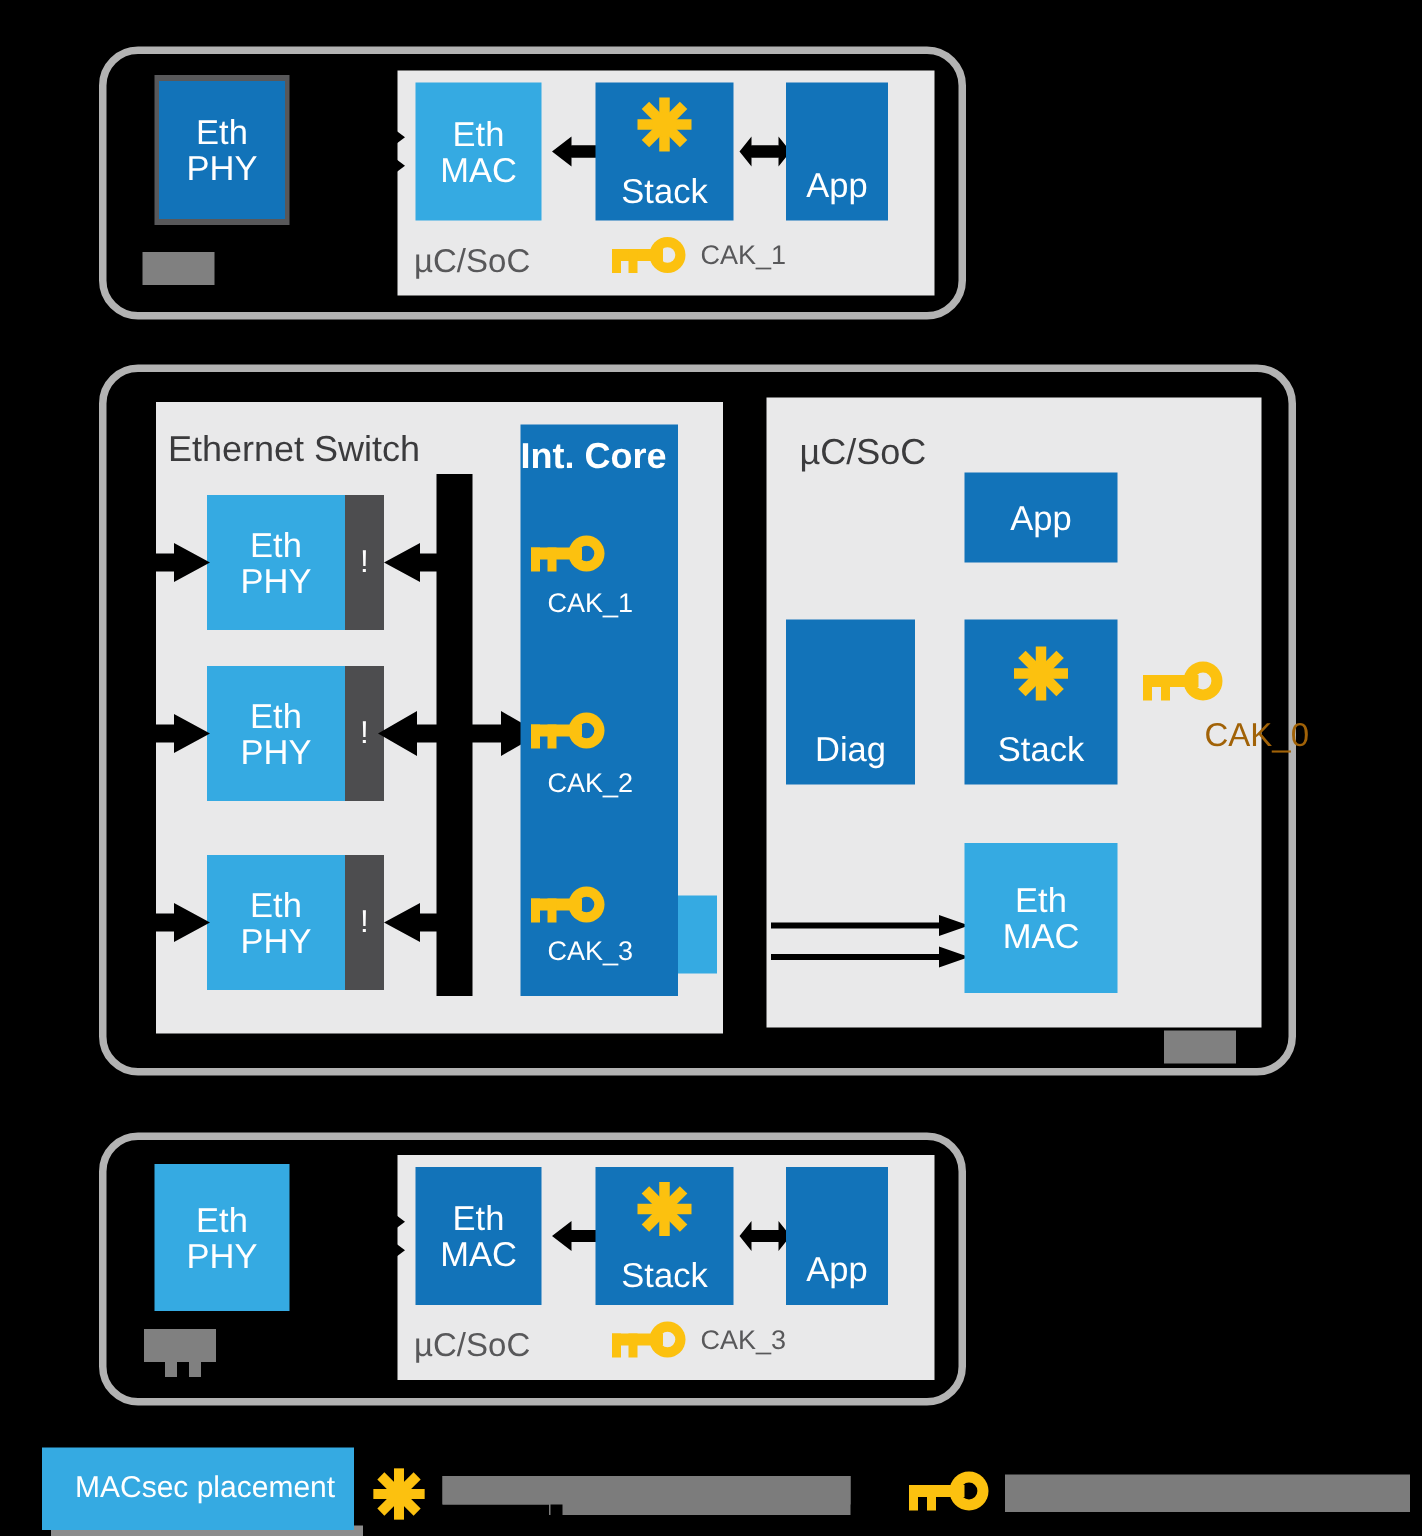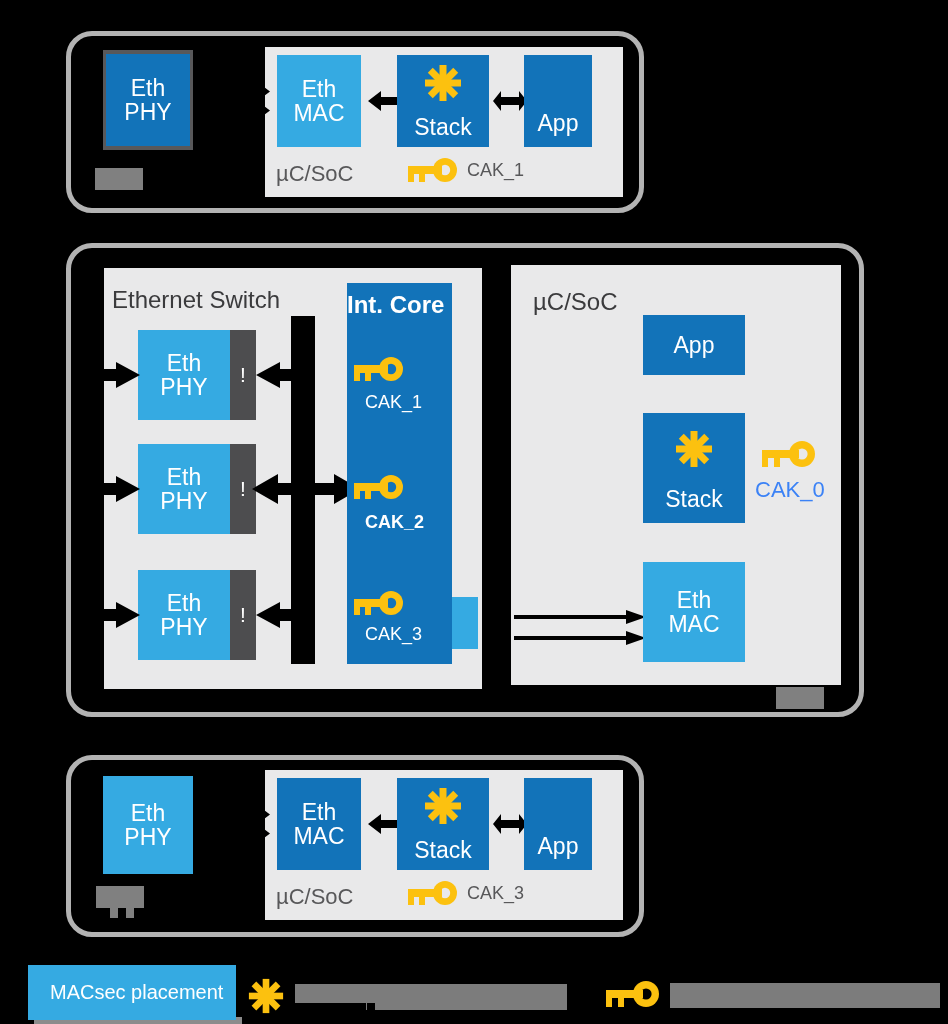--- a/index.html
+++ b/index.html
@@ -35,21 +35,21 @@
   .intcore{position:absolute;background:#1273b9;box-sizing:border-box;}
   .intcore-title{position:absolute;left:0;right:0;top:8px;text-align:left;
        color:#fff;font-size:24px;font-weight:bold;}
 
   
   .lbl{position:absolute;color:#58585a;font-size:22px;white-space:nowrap;}
   .lbl.dk{color:#3b3b3d;}
   .cak{position:absolute;white-space:nowrap;font-size:18px;}
   .cak.white{color:#ffffff;}
   .cak.gray{color:#58585a;}
-  .cak.black{color:#3b82f6;}
+  .cak.black{color:#a16207;margin-left:48px;}
 
   
   .bar{position:absolute;background:#000;}
 
   svg.arrow{position:absolute;overflow:visible;}
 
   
   .legend{position:absolute;left:0;top:965px;width:948px;height:59px;margin-left:28px;}
   .legend-box{position:absolute;left:0;top:0;width:208px;height:55px;background:#35aae2;
      color:#fff;font-size:20px;display:flex;align-items:center;padding-left:22px;
@@ -211,21 +211,21 @@
     <svg width="56" height="28" viewBox="0 0 56 28">
       <g fill="#fcc10f">
         <circle cx="41" cy="13" r="12"></circle>
         <circle cx="41" cy="13" r="5.2" fill="#1273b9"></circle>
         <rect x="4" y="9" width="34" height="8"></rect>
         <rect x="4" y="9" width="6" height="16"></rect>
         <rect x="15" y="9" width="6" height="16"></rect>
       </g>
     </svg>
   </span>
-  <div class="cak white" style="left:365px;top:512px;font-weight:bold;">CAK_2</div>
+  <div class="cak white" style="left:365px;top:512px;">CAK_2</div>
 
   <span class="iconwrap" style="left:350px;top:590px;width:56px;height:28px;">
     <svg width="56" height="28" viewBox="0 0 56 28">
       <g fill="#fcc10f">
         <circle cx="41" cy="13" r="12"></circle>
         <circle cx="41" cy="13" r="5.2" fill="#1273b9"></circle>
         <rect x="4" y="9" width="34" height="8"></rect>
         <rect x="4" y="9" width="6" height="16"></rect>
         <rect x="15" y="9" width="6" height="16"></rect>
       </g>
@@ -239,20 +239,23 @@
     <path fill="#000" d="M0 5 h112 v-5 l20 7 -20 7 v-5 h-112 z"></path>
   </svg>
   <svg class="arrow" style="left:514px;top:631px;" width="132" height="14" viewBox="0 0 132 14">
     <path fill="#000" d="M0 5 h112 v-5 l20 7 -20 7 v-5 h-112 z"></path>
   </svg>
 
   <div class="blk dark" style="left:643px;top:315px;width:102px;height:60px;justify-content:center;">
     <span class="ln">App</span>
   </div>
 
+  <div class="blk dark" style="left:524px;top:413px;width:86px;height:110px;justify-content:flex-end;padding-bottom:12px;">
+    <span class="ln">Diag</span>
+  </div>
 
   <div class="blk dark" style="left:643px;top:413px;width:102px;height:110px;justify-content:flex-end;padding-bottom:12px;">
     <span class="iconwrap" style="left:31px;top:16px;width:40px;height:40px;">
       <svg width="40" height="40" viewBox="0 0 40 40">
         <g fill="#fcc10f">
           <rect x="16.5" y="2" width="7" height="36"></rect>
           <rect x="2" y="16.5" width="36" height="7"></rect>
           <rect x="16.5" y="2" width="7" height="36" transform="rotate(45 20 20)"></rect>
           <rect x="2" y="16.5" width="36" height="7" transform="rotate(45 20 20)"></rect>
           <circle cx="20" cy="20" r="8"></circle>

